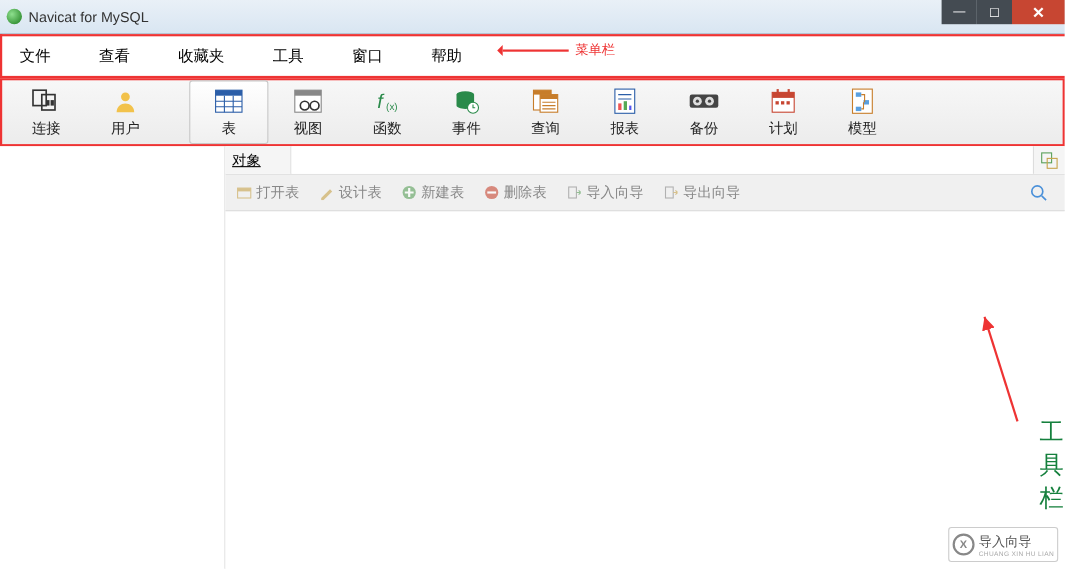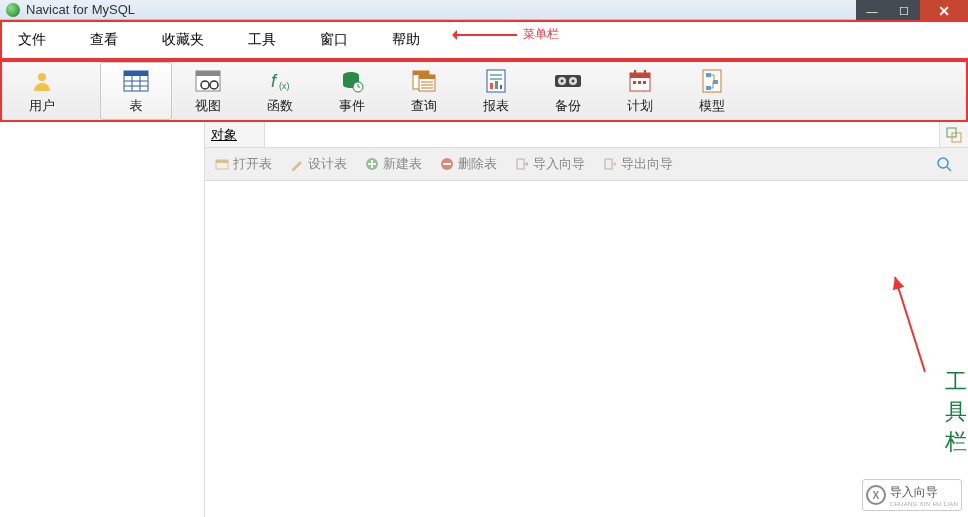--- a/index.html
+++ b/index.html
@@ -1,19 +1,19 @@
 <!DOCTYPE html>
 <html><head>
 <meta charset="utf-8">
 <style>
 * { margin: 0; padding: 0; box-sizing: border-box; font-family: "Microsoft YaHei", SimSun, Arial, sans-serif; }
 body { background: #fff; width: 968px; height: 517px; overflow: hidden; position: relative; }
 
 
-.titlebar { height: 20px; background: linear-gradient(#e9f0f7,#d9e6f2); display:flex; align-items:center; padding:0 6px; border-bottom:1px solid #b5c4d4; position:relative;}
+.titlebar { height: 31px; background: linear-gradient(#e9f0f7,#d9e6f2); display:flex; align-items:center; padding:0 6px; border-bottom:1px solid #b5c4d4; position:relative;}
 .titlebar .logo { width:14px; height:14px; border-radius:50%; background: radial-gradient(circle at 35% 35%, #8ee08e, #1a7a1a); margin-right:6px;}
 .titlebar .title { font-size:13px; color:#333; }
 .win-btns { position:absolute; right:0; top:0; height:22px; display:flex;}
 .win-btn { width:32px; height:22px; display:flex; align-items:center; justify-content:center; font-size:11px; color:#fff;}
 .win-min, .win-max { background:#444b52; }
 .win-close { background:#c74632; width:48px; font-weight:bold; font-size:14px;}
 
 
 .menubar { height:26px; display:flex; align-items:center; background:#fff; border:2px solid #e33; border-right:none; font-size:14px; padding:18px 4px; position:relative; }
 .menubar .menu-item { padding:2px 12px; margin-right:20px; cursor:default;}
@@ -70,20 +70,31 @@
   <div class="menu-item">帮助</div>
   <div class="menu-arrow-wrap">
     <div class="menu-arrow-line"></div>
     <div class="menu-ann">菜单栏</div>
   </div>
 </div>
 
 <div class="toolbar-wrap">
   <div class="tool-item">
     <span class="tool-icon">
+      <svg width="28" height="24" viewBox="0 0 28 24">
+          <rect x="2" y="2" width="12" height="14" fill="none" stroke="#333" stroke-width="1.5"></rect>
+          <rect x="10" y="6" width="12" height="14" fill="none" stroke="#333" stroke-width="1.5"></rect>
+          <rect x="14" y="11" width="3" height="5" fill="#333"></rect>
+          <rect x="18" y="11" width="3" height="5" fill="#333"></rect>
+        </svg>
+    </span>
+    <span>连接</span>
+  </div>
+  <div class="tool-item">
+    <span class="tool-icon">
       <svg width="24" height="24" viewBox="0 0 24 24">
           <circle cx="12" cy="8" r="4" fill="#f2c24b"></circle>
           <path d="M4 22c0-5 4-8 8-8s8 3 8 8z" fill="#f2c24b"></path>
         </svg>
     </span>
     <span>用户</span>
   </div>
   <div class="tool-gap"></div>
   <div class="tool-item active">
     <span class="tool-icon">

